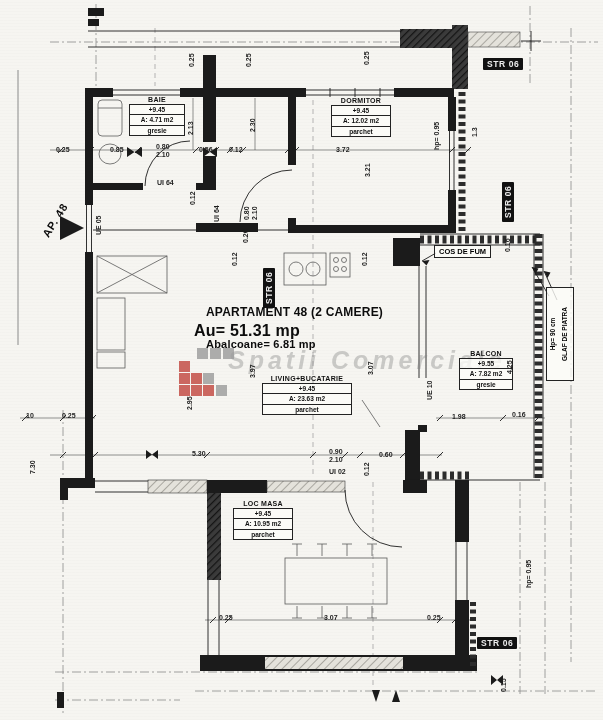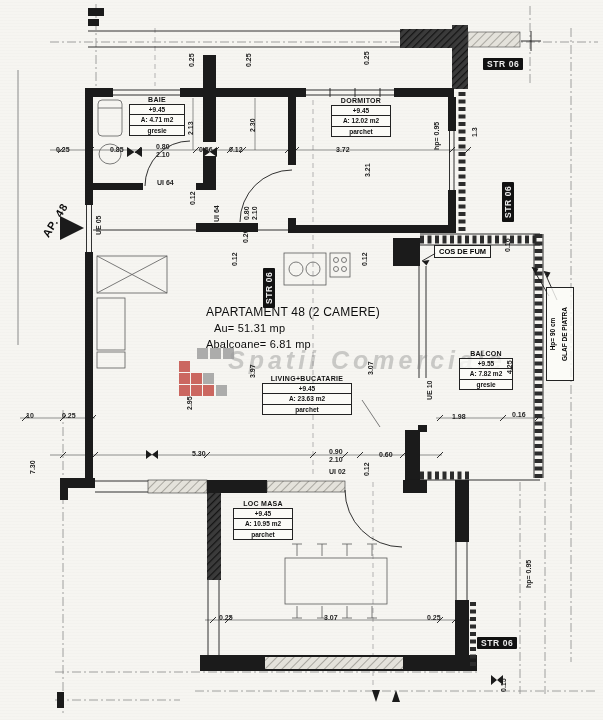--- a/index.html
+++ b/index.html
@@ -25,23 +25,23 @@
        transform-origin:0 0;letter-spacing:0}
   .dim.rot{transform:rotate(-90deg)}
   .str{position:absolute;background:#111;color:#ececec;font-weight:700;font-size:8.5px;line-height:1.2;
        padding:1px 4px;letter-spacing:.6px;border-radius:1px;transform-origin:0 0;white-space:nowrap}
   .str.rot{transform:rotate(-90deg)}
   .room{position:absolute;text-align:center;font-size:6.5px;font-weight:700;color:#101010}
   .rname{font-size:7px;margin-bottom:1px;letter-spacing:.3px;white-space:nowrap}
   .rbox{border:1px solid #222;background:rgba(252,252,249,.78)}
   .rrow{border-bottom:1px solid #222;padding:1px 2px;line-height:1.15;white-space:nowrap}
   .rrow:last-child{border-bottom:none}
-  .title-line{position:absolute;font-weight:400;color:#0c0c0c;white-space:nowrap;letter-spacing:.2px}
+  .title-line{position:absolute;font-weight:700;color:#0c0c0c;white-space:nowrap;letter-spacing:.2px}
   #title1{left:206px;top:305px;font-size:12px}
-  #title2{left:214px;top:322px;font-size:11px}
+  #title2{left:194px;top:322px;font-size:16px}
   #title3{left:206px;top:338px;font-size:11px}
   .cosbox{position:absolute;left:434px;top:245px;border:1px solid #222;font-size:7.5px;font-weight:700;
           padding:1px 4px;background:rgba(252,252,249,.8);white-space:nowrap}
   .glaf{position:absolute;left:513px;top:320px;width:92px;height:26px;border:1px solid #222;
         transform:rotate(-90deg);font-size:6.5px;font-weight:700;text-align:center;line-height:1.8;
         background:rgba(252,252,249,.8)}
   .ap48{position:absolute;left:36px;top:214px;transform:rotate(-58deg);font-size:11px;font-weight:800;
         letter-spacing:1px;color:#0c0c0c;white-space:nowrap}
 </style>
 </head>

